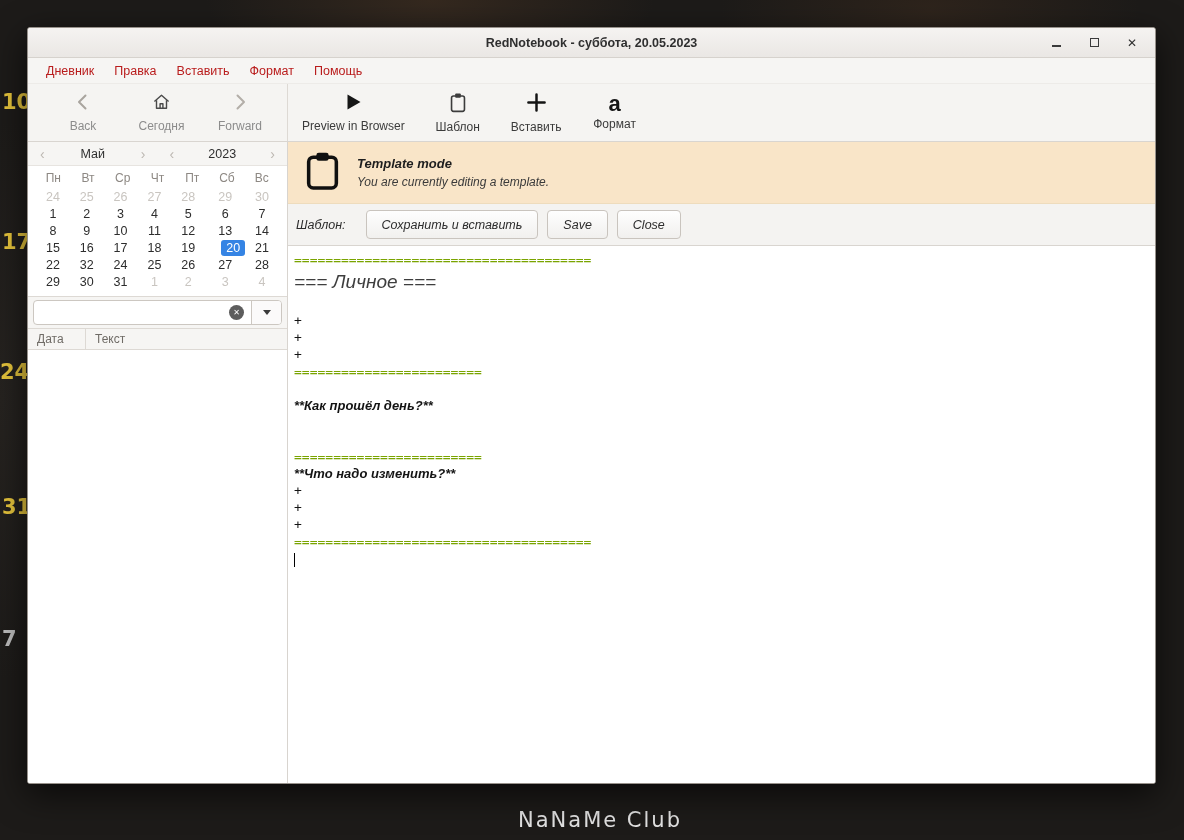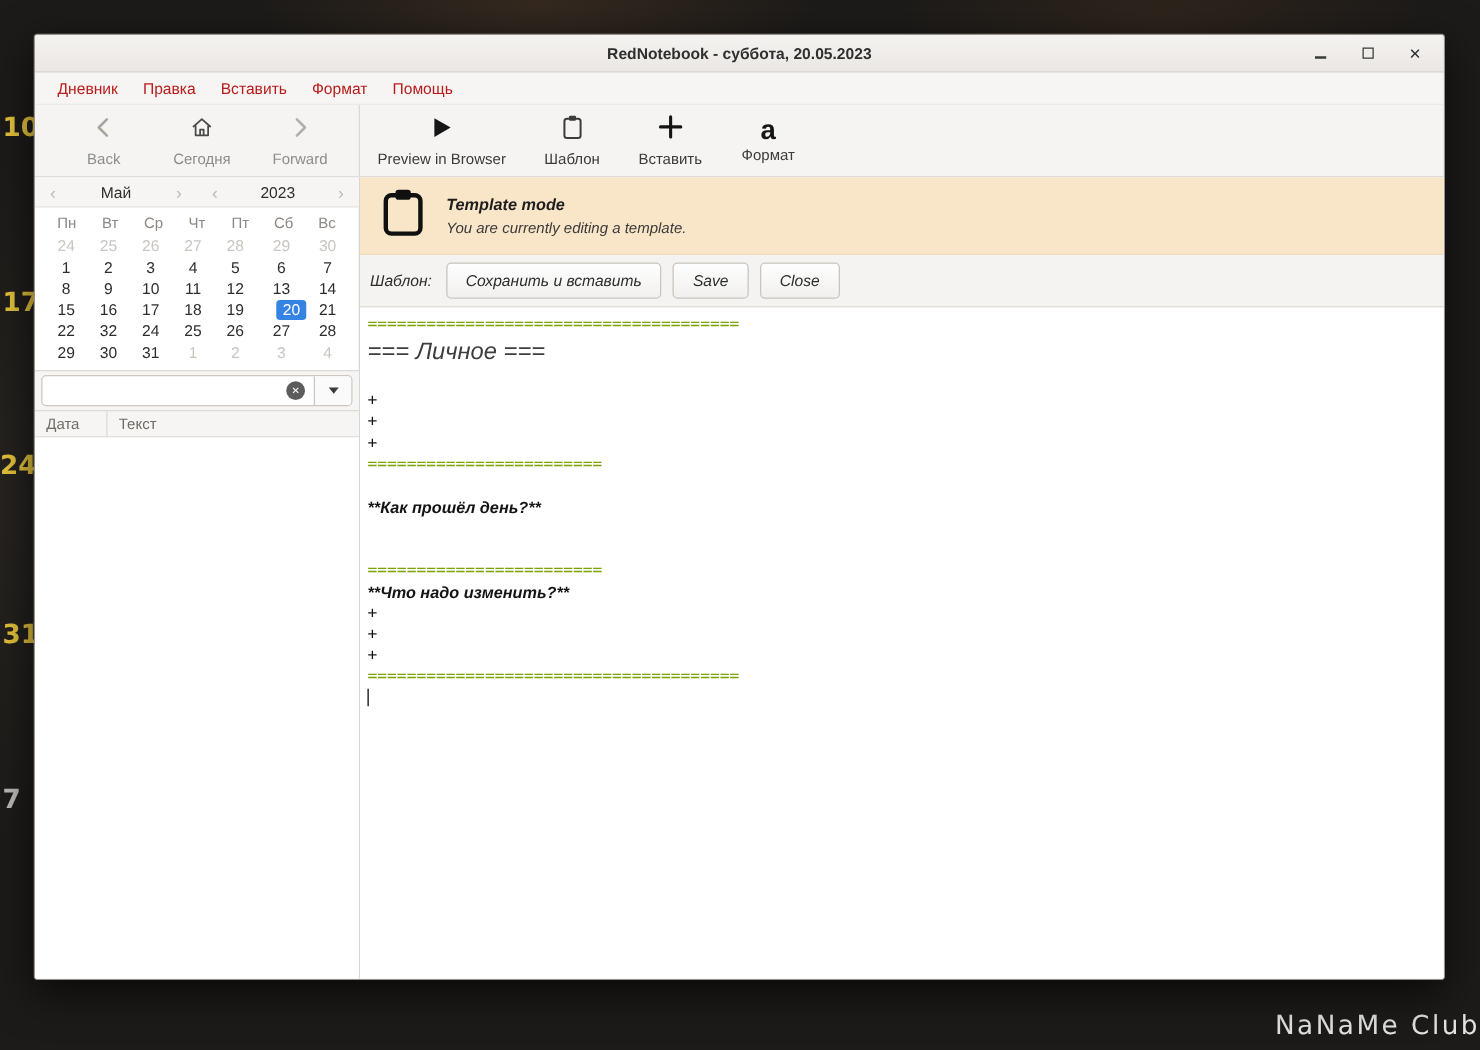--- a/index.html
+++ b/index.html
@@ -16,21 +16,21 @@
   }
   .edge-nums { position:absolute; left:0; top:0; width:30px; height:100%; }
   .edge-num { position:absolute; left:2px; font-weight:bold; font-size:21px; color:#e7c53c; font-family:"DejaVu Sans",sans-serif; }
   .edge-num:nth-child(1){ top:90px; }
   .edge-num:nth-child(2){ top:230px; }
   .edge-num:nth-child(3){ top:360px; left:0; }
   .edge-num:nth-child(4){ top:495px; }
   .edge-num:nth-child(5){ top:627px; }
   .edge-num.dim { color:#bdbdbd; }
   .watermark {
-    position:absolute; left:16px; right:0; bottom:8px; text-align:right;
+    position:absolute; left:16px; right:0; bottom:8px; text-align:center;
     color:#e3e3e3; font-size:21px; letter-spacing:2px; font-family:"DejaVu Sans",sans-serif;
   }
 
   
   .window {
     position:absolute; left:27px; top:27px; width:1129px; height:757px;
     background:#f6f5f3; border:1px solid #97918b; border-radius:3px;
     box-shadow:0 10px 34px rgba(0,0,0,.65);
     display:flex; flex-direction:column; overflow:hidden;
   }
@@ -89,21 +89,21 @@
   .col-text { padding-left:9px; }
   .list-body { flex:1; background:#fff; }
 
   .main { flex:1; display:flex; flex-direction:column; min-width:0; background:#fff;font-style:italic; }
   .banner { flex:0 0 62px; background:#f9e5c8; border-bottom:1px solid #eedcbd; display:flex; align-items:center; gap:16px; padding:0 16px; }
   .banner-text { display:flex; flex-direction:column; gap:4px; }
   .banner-title { font-weight:bold; font-size:13px; color:#1e1e1e; }
   .banner-sub { font-size:12px; color:#3a3a3a; }
 
   .template-bar { flex:0 0 42px; background:#f4f3f1; border-bottom:1px solid #d9d5d0; display:flex; align-items:center; gap:9px; padding:0 8px; }
-  .tb-label { font-size:12.5px; color:#2d2d2d; margin-right:2px; }
+  .tb-label { font-size:12.5px; color:#2d2d2d; margin-right:11px; }
   .btn {
     height:29px; padding:0 15px; display:flex; align-items:center;
     background:linear-gradient(#fefefe,#f1f0ee); border:1px solid #c9c4be; border-radius:4px;
     font-size:12.5px; color:#2d2d2d; cursor:default; white-space:nowrap;
   }
 
   .editor { flex:1; background:#fff; padding:5px 6px; overflow:hidden; font-family:"DejaVu Sans Mono","Liberation Mono",monospace; font-size:13px; color:#141414; cursor:text; }
   .line { height:17px; line-height:17px; white-space:pre; }
   .line.rule { color:#7aa400; }
   .line.h3 { height:27px; line-height:27px; font-family:"Liberation Sans","DejaVu Sans",sans-serif; font-size:19px; color:#3e3e3e; }

